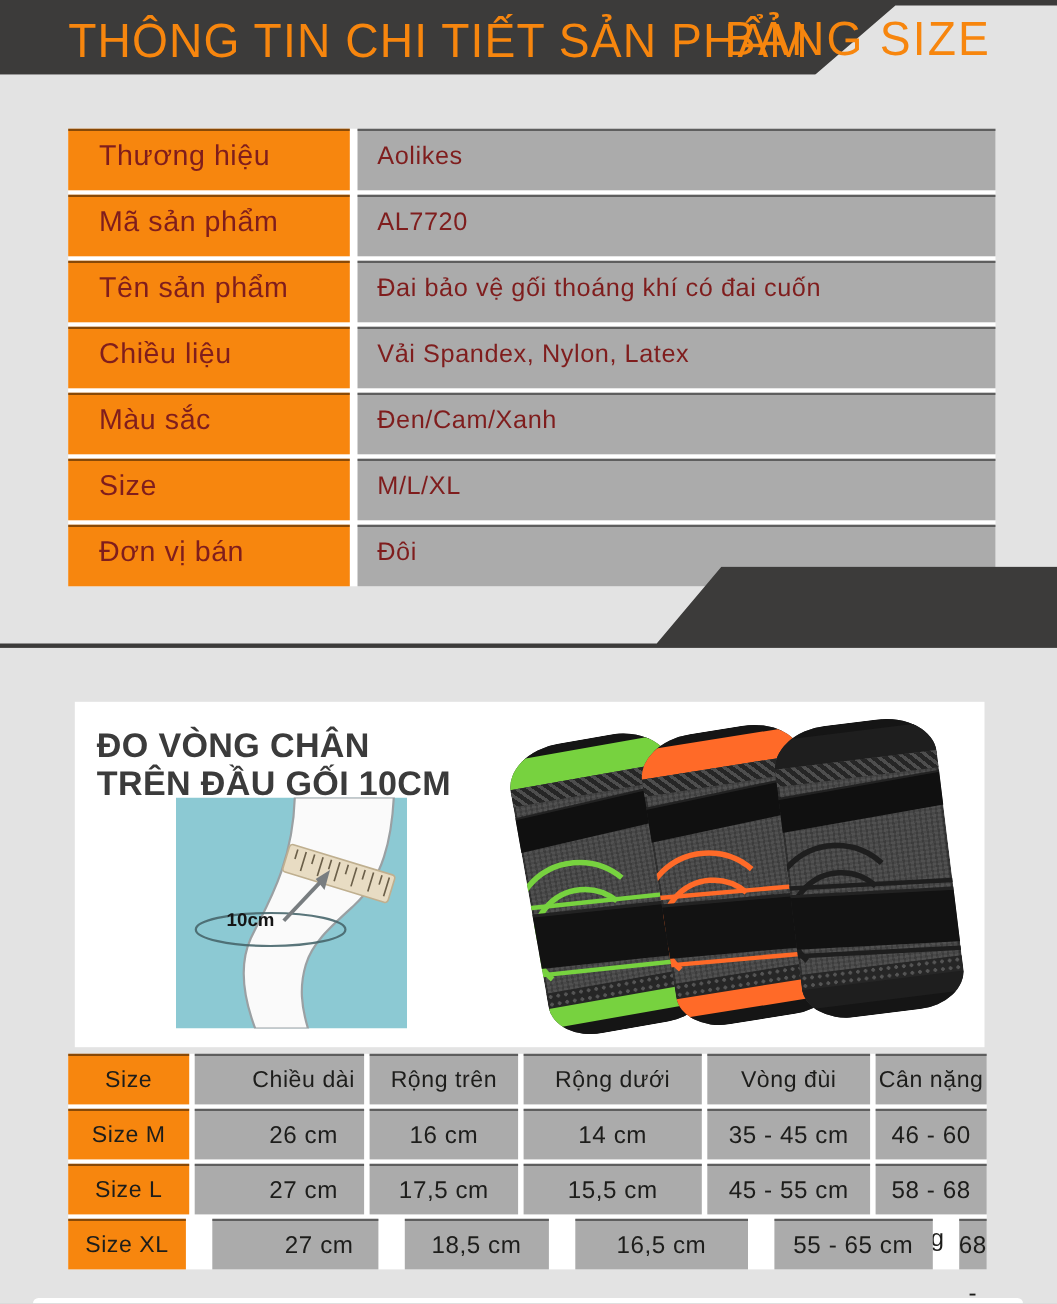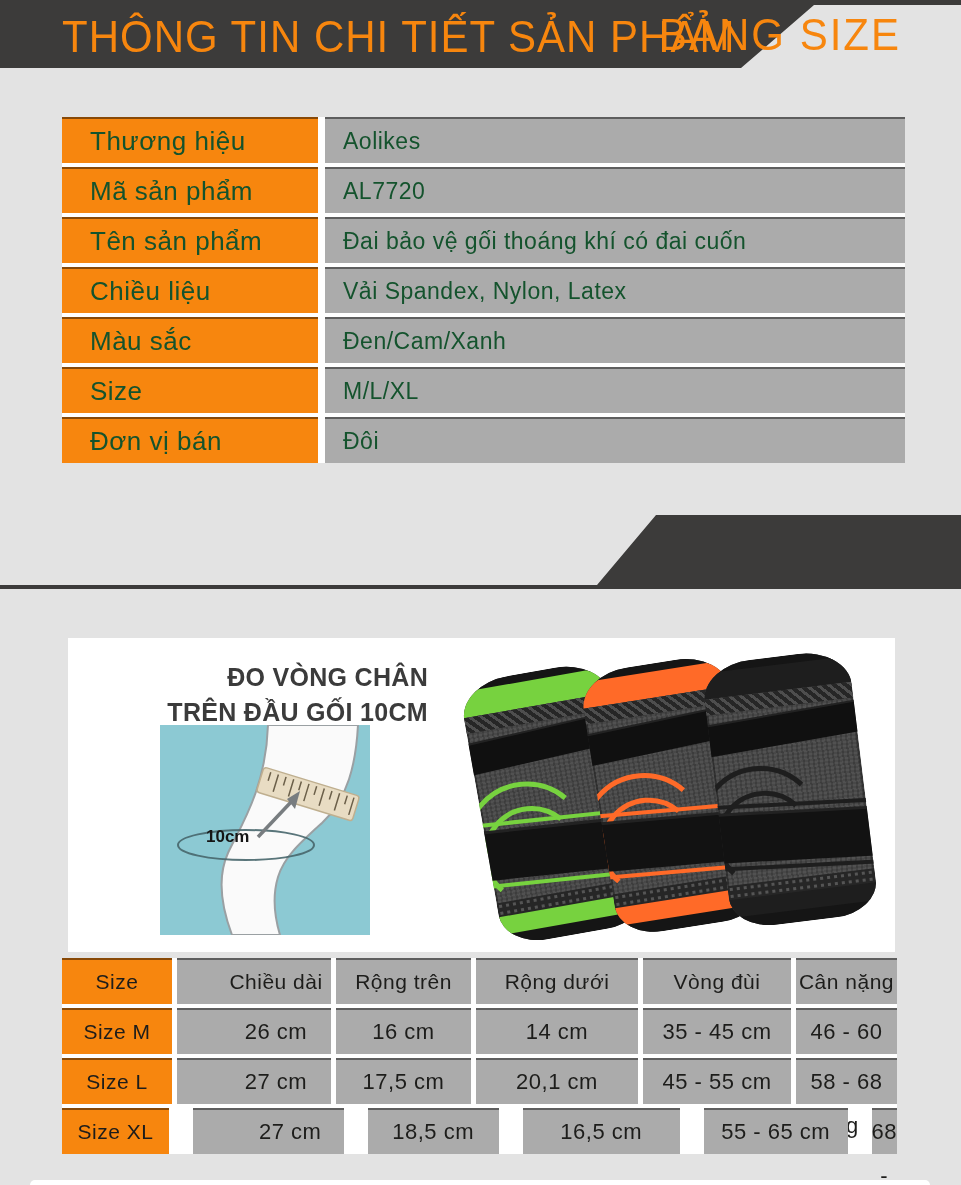--- a/index.html
+++ b/index.html
@@ -11,36 +11,36 @@
     -webkit-clip-path:polygon(0 0,961px 0,961px 5px,814px 5px,741px 68px,0 68px);
     clip-path:polygon(0 0,961px 0,961px 5px,814px 5px,741px 68px,0 68px);}
   .top-banner-title{position:absolute;top:5px;left:62px;height:63px;line-height:63px;
     font-size:42px;letter-spacing:1px;color:#F7860E;white-space:nowrap;
     transform:scaleY(1.04);transform-origin:center;}
 
   
   .info-table{position:absolute;left:62px;top:117px;width:843px;background:#FFFFFF;}
   .info-row{display:flex;gap:7px;margin-bottom:4px;}
   .info-row:last-child{margin-bottom:0;border-radius:16px;}
-  .cell{box-sizing:border-box;height:46px;line-height:44px;border-top:2px solid rgba(0,0,0,0.45);
-    color:#14532d;white-space:nowrap;overflow:hidden;}
+  .cell{box-sizing:border-box;height:56px;line-height:44px;border-top:2px solid rgba(0,0,0,0.45);
+    color:#7f1d1d;white-space:nowrap;overflow:hidden;}
   .info-label{width:256px;background:#F7860E;padding-left:28px;font-size:26px;letter-spacing:0.5px;}
   .info-value{flex:1;background:#ABABAB;padding-left:18px;font-size:23px;letter-spacing:0.5px;}
 
   
   .size-banner{position:absolute;top:515px;left:0;width:961px;height:74px;background:#3C3B3A;
     -webkit-clip-path:polygon(656px 0,961px 0,961px 74px,0 74px,0 70px,597px 70px);
     clip-path:polygon(656px 0,961px 0,961px 74px,0 74px,0 70px,597px 70px);}
   .size-banner-title{position:absolute;top:0;left:640px;width:280px;height:70px;line-height:70px;
     text-align:center;font-size:42px;letter-spacing:2px;color:#F7860E;transform:scaleY(1.04);}
 
   
   .image-card{position:absolute;left:68px;top:638px;width:827px;height:314px;background:#FFFFFF;}
-  .measure-title{position:absolute;left:20px;top:22px;width:340px;text-align:right;
-    color:#3B3B3B;font-size:25px;font-weight:600;line-height:35px;letter-spacing:0.3px;}
+  .measure-title{position:absolute;left:20px;top:22px;width:340px;text-align:left;
+    color:#3B3B3B;font-size:31px;font-weight:600;line-height:35px;letter-spacing:0.3px;}
   .leg-diagram{position:absolute;left:92px;top:87px;width:210px;height:210px;}
 
   
   .braces{position:absolute;left:408px;top:16px;width:400px;height:288px;}
   .brace{position:absolute;width:148px;height:266px;background:#484848;
     background-image:repeating-linear-gradient(90deg,rgba(0,0,0,0.16) 0 2px,transparent 2px 5px),
       repeating-linear-gradient(0deg,rgba(255,255,255,0.05) 0 2px,transparent 2px 4px);
     border-radius:50px 50px 44px 44px / 36px 36px 32px 32px;overflow:hidden;
     box-shadow:inset 0 0 0 2px rgba(0,0,0,0.25);}
   .brace-1{left:4px;top:16px;transform:rotate(-10deg);z-index:1;}
@@ -210,21 +210,21 @@
       <div class="st-cell c1">26 cm</div>
       <div class="st-cell c2">16 cm</div>
       <div class="st-cell c3">14 cm</div>
       <div class="st-cell c4">35 - 45 cm</div>
       <div class="st-cell c5">46 - 60 kg</div>
     </div>
     <div class="st-row">
       <div class="st-cell st-size-col c0">Size L</div>
       <div class="st-cell c1">27 cm</div>
       <div class="st-cell c2">17,5 cm</div>
-      <div class="st-cell c3">20,1 cm</div>
+      <div class="st-cell c3">15,5 cm</div>
       <div class="st-cell c4">45 - 55 cm</div>
       <div class="st-cell c5">58 - 68 kg</div>
     </div>
     <div class="st-row">
       <div class="st-cell st-size-col c0">Size XL</div>
       <div class="st-cell c1">27 cm</div>
       <div class="st-cell c2">18,5 cm</div>
       <div class="st-cell c3">16,5 cm</div>
       <div class="st-cell c4">55 - 65 cm</div>
       <div class="st-cell c5">68 - 80 kg</div>

